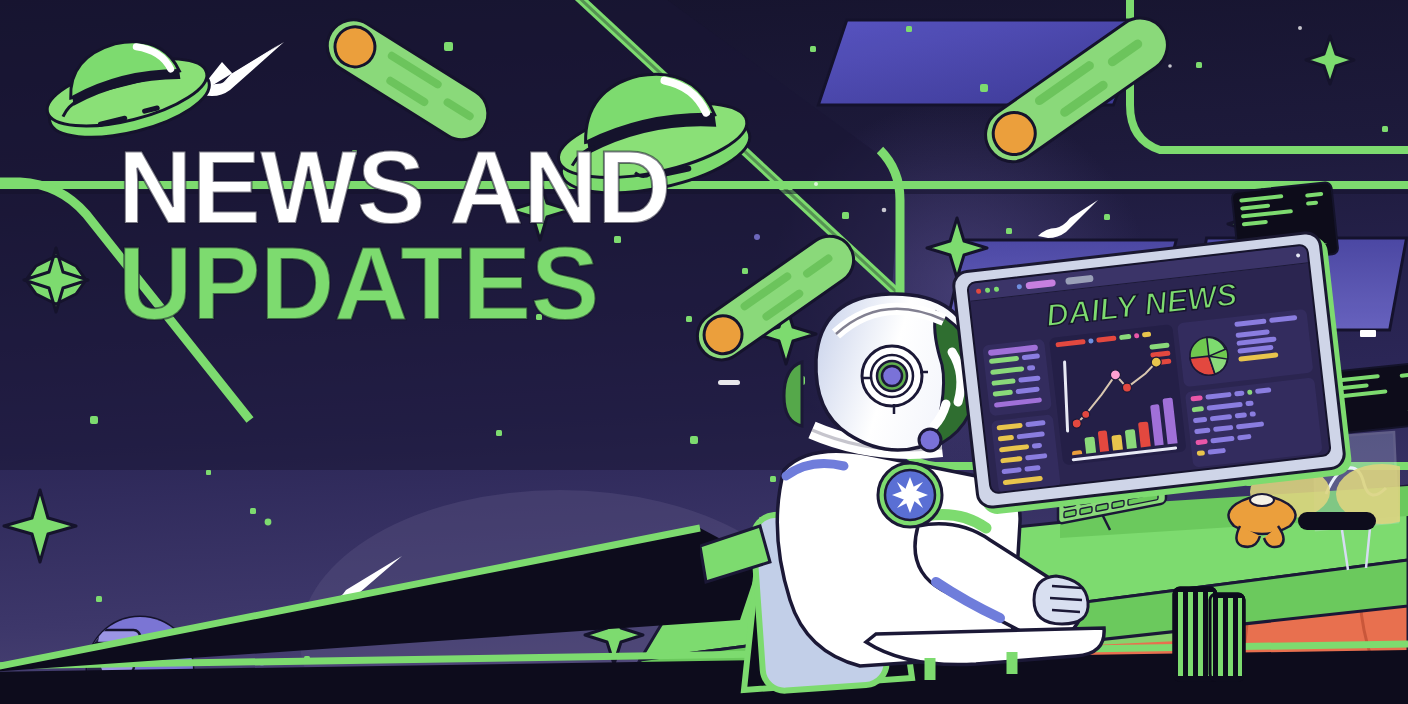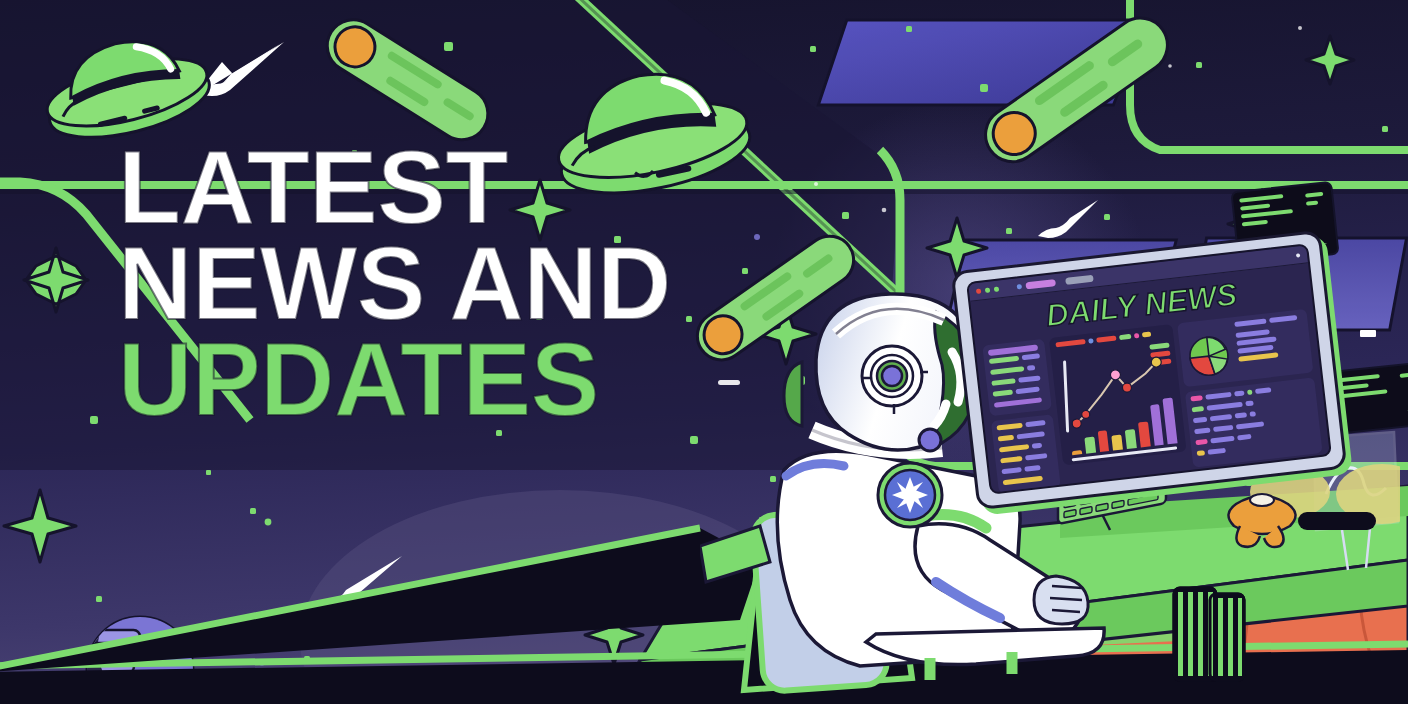--- a/index.html
+++ b/index.html
@@ -590,18 +590,17 @@
         <rect x="48" y="16" width="5" height="78"></rect>
           <rect x="58" y="16" width="5" height="78"></rect>
         <rect x="68" y="16" width="4" height="78"></rect>
       </g>
       <rect x="4" y="6" width="42" height="92" rx="6" fill="none"></rect>
       <rect x="40" y="12" width="34" height="86" rx="6" fill="none"></rect>
     </g>
   </svg>
 
   <div id="headline">
-    <div class="h-white">LATEST</div>
     <div class="h-white">NEWS AND</div>
     <div class="h-green">UPDATES</div>
   </div>
 
 </div>
 
 </body></html>

